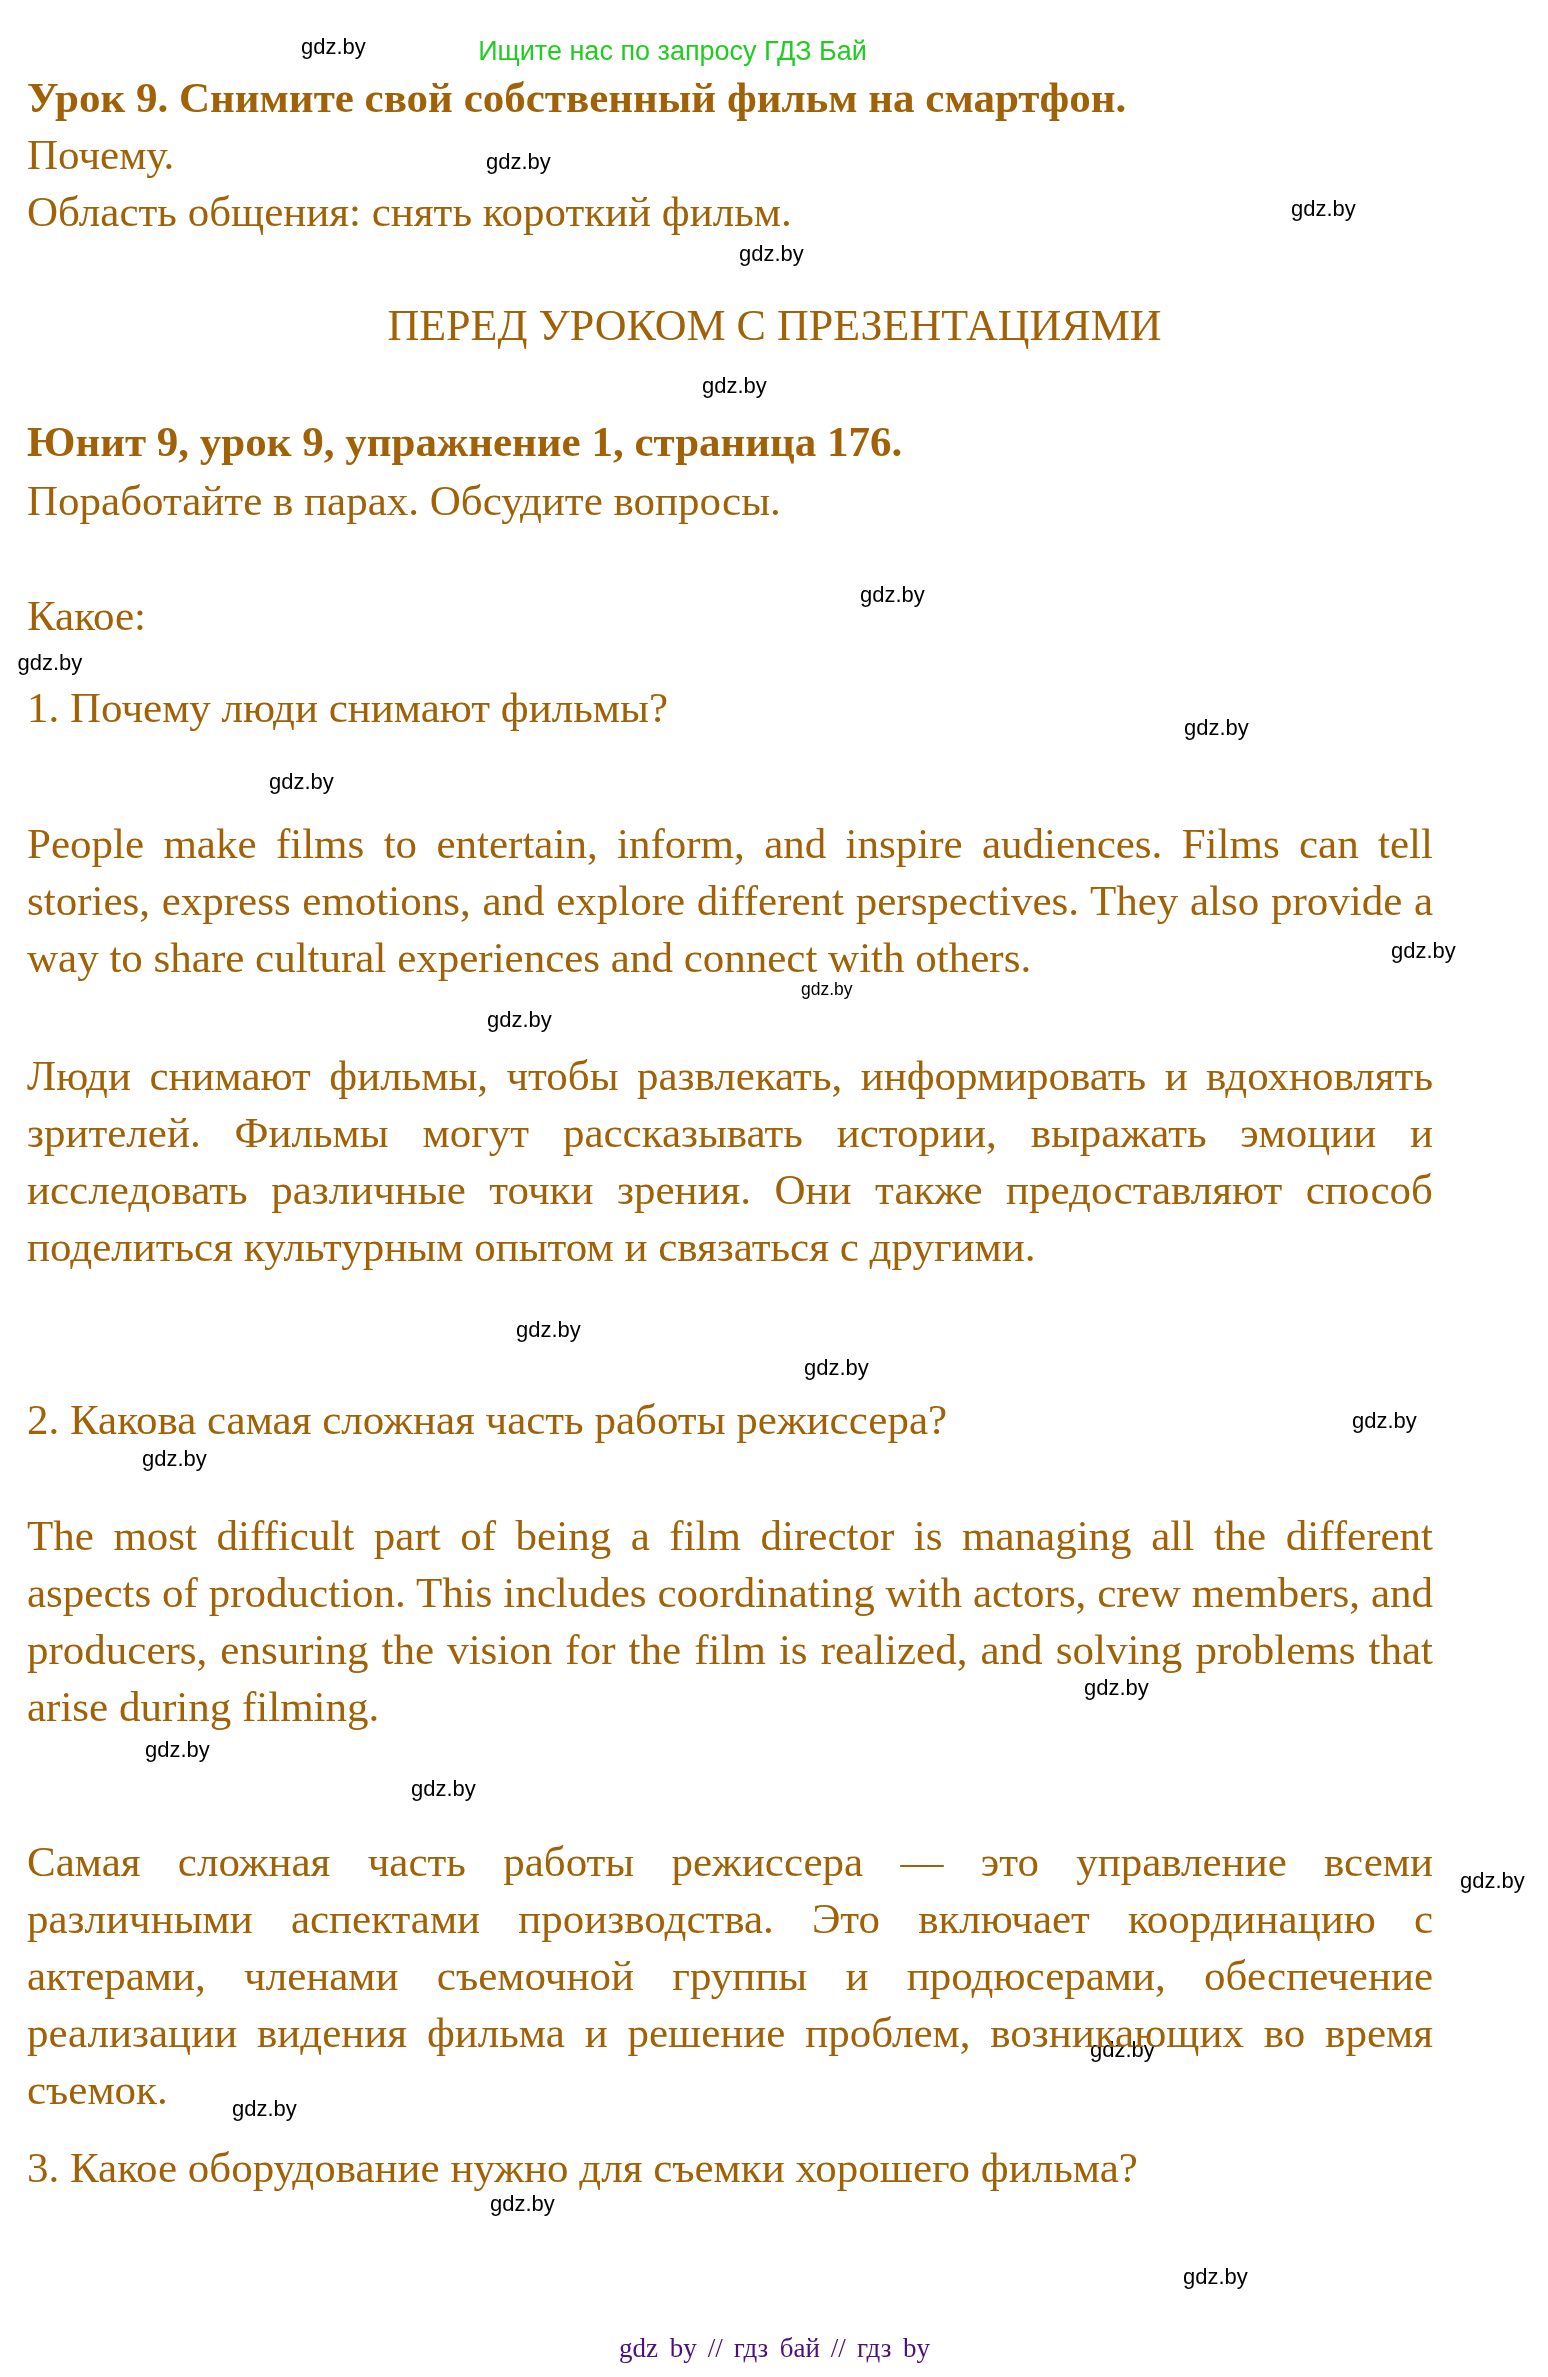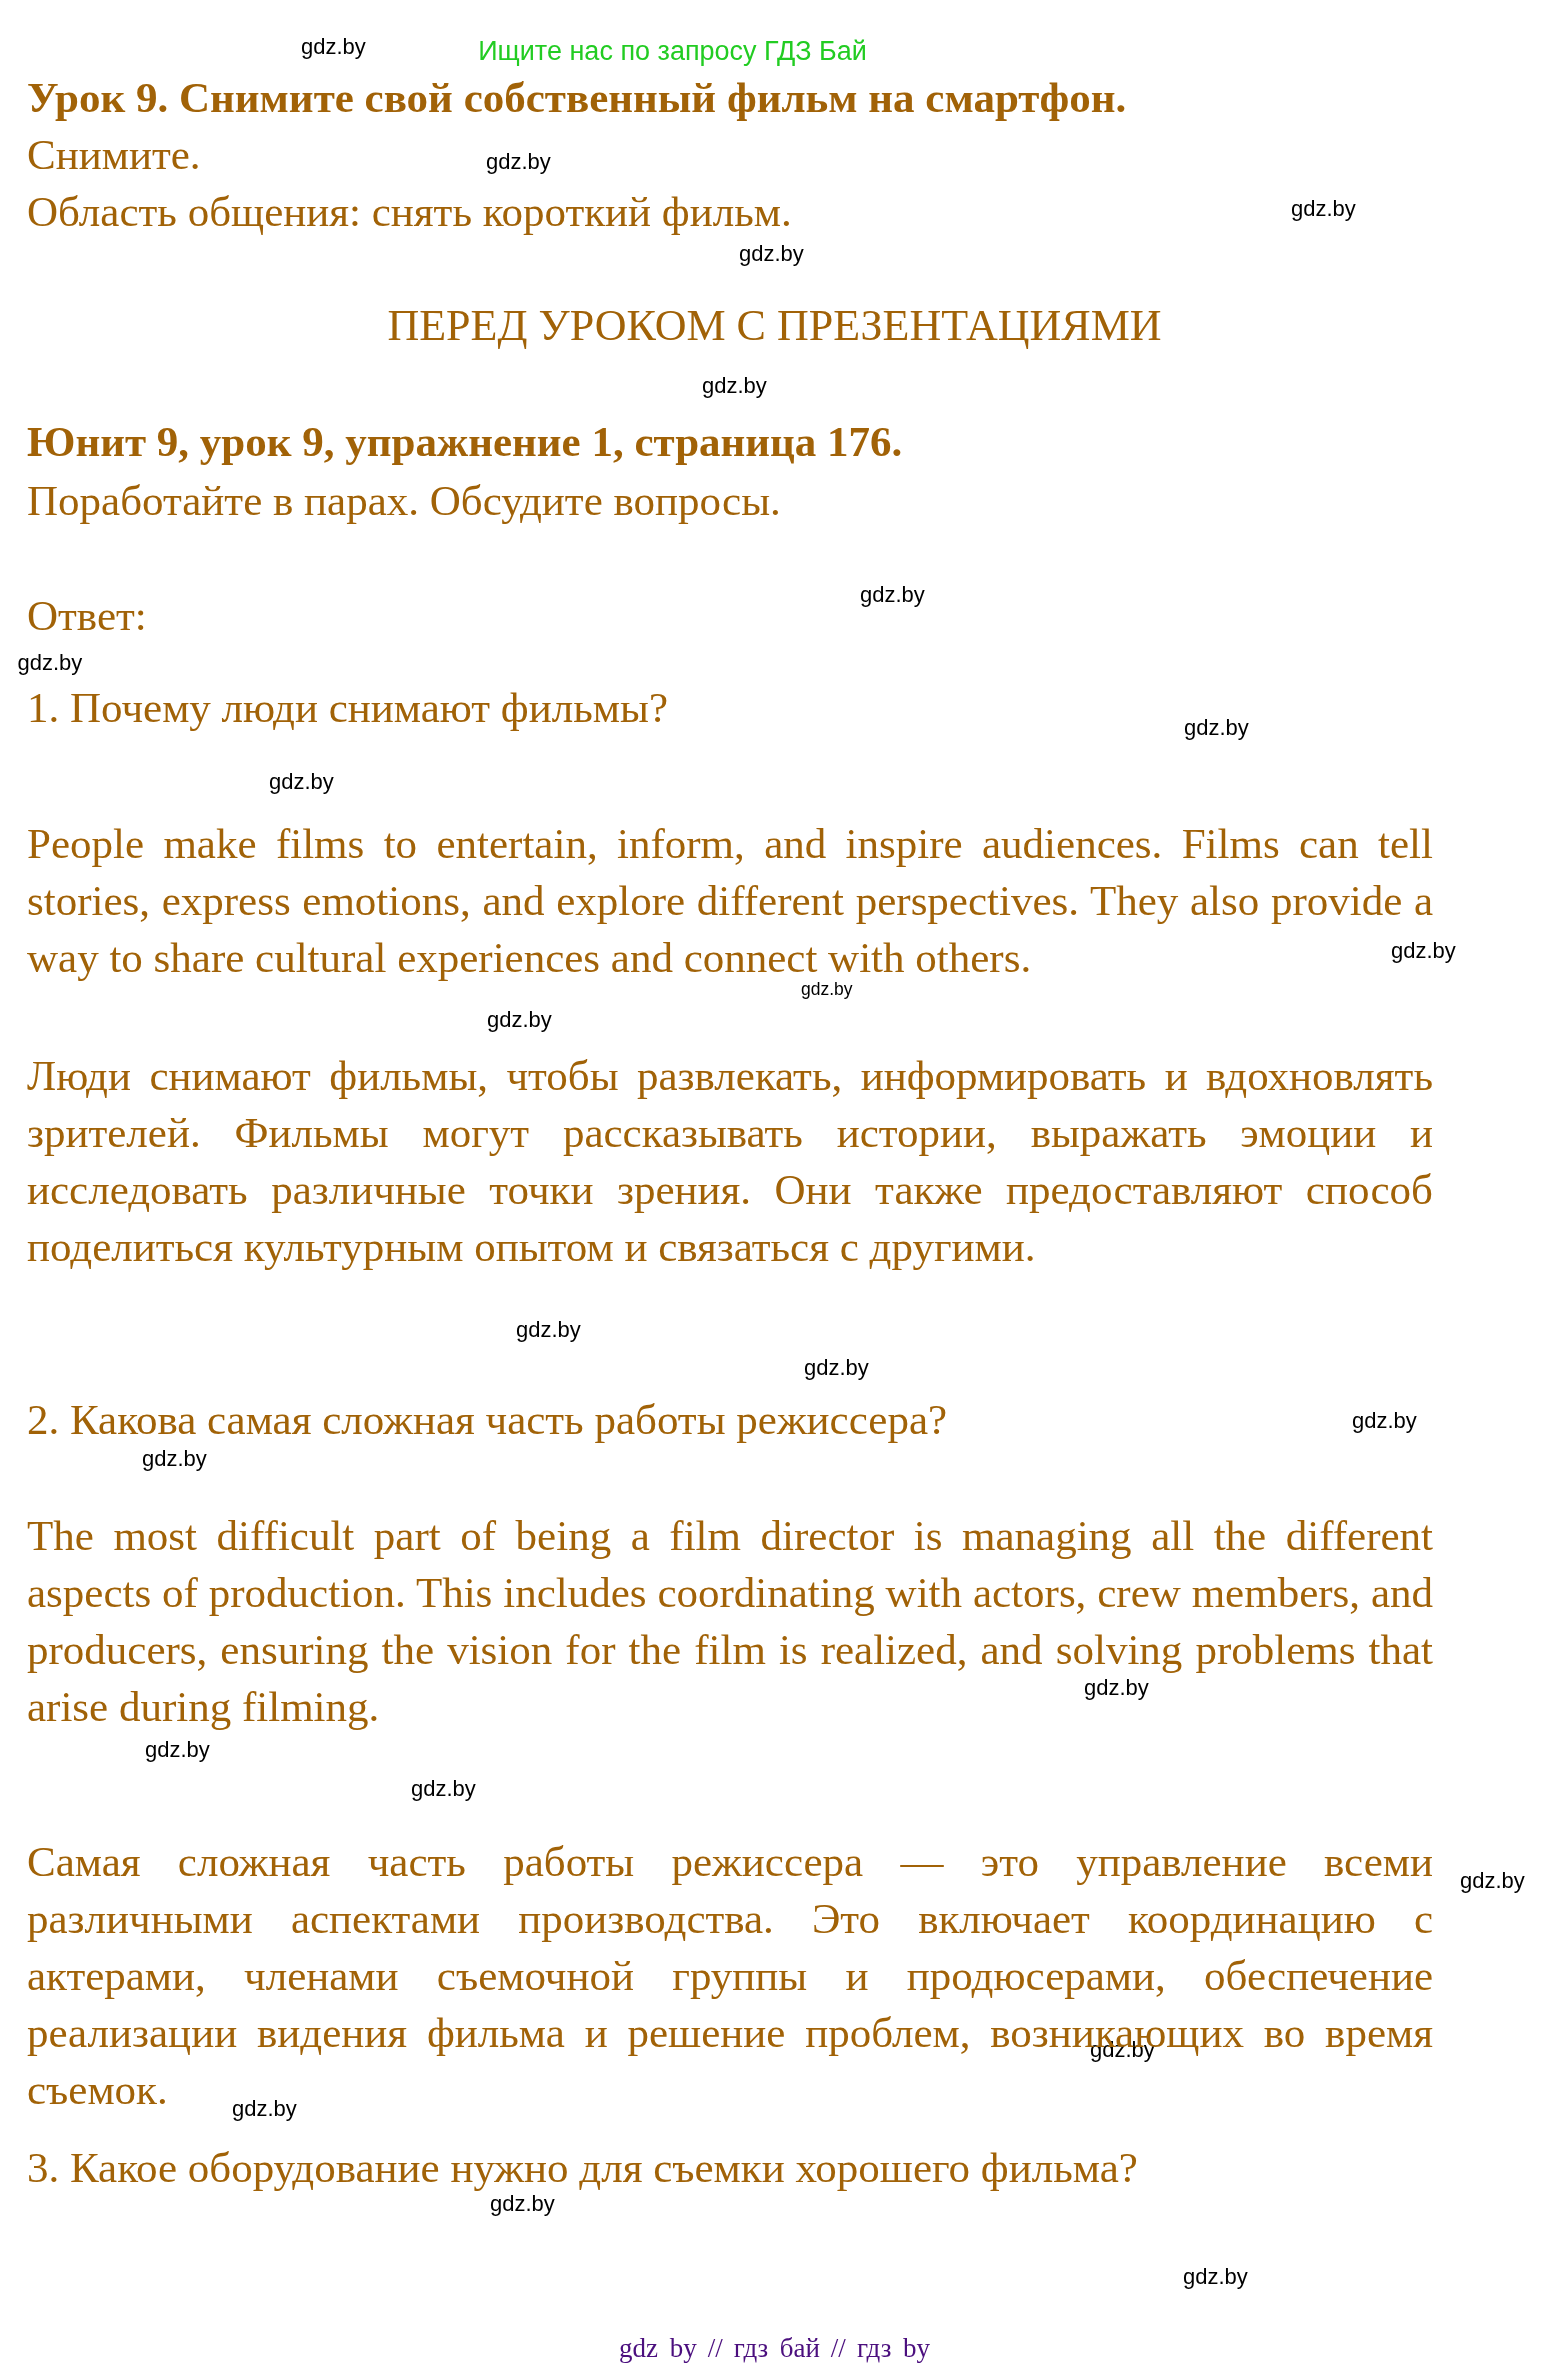--- a/index.html
+++ b/index.html
@@ -41,28 +41,28 @@
 <span class="abs wm" style="left:1084px;top:1676px">gdz.by</span>
 <span class="abs wm" style="left:145px;top:1738px">gdz.by</span>
 <span class="abs wm" style="left:411px;top:1777px">gdz.by</span>
 <span class="abs wm" style="left:1460px;top:1869px">gdz.by</span>
 <span class="abs wm" style="left:1090px;top:2038px">gdz.by</span>
 <span class="abs wm" style="left:232px;top:2097px">gdz.by</span>
 <span class="abs wm" style="left:490px;top:2192px">gdz.by</span>
 <span class="abs wm" style="left:1183px;top:2265px">gdz.by</span>
 
 <div class="abs serif title">Урок 9. Снимите свой собственный фильм на смартфон.</div>
-<div class="abs serif line" style="top:129px">Снимите.</div>
+<div class="abs serif line" style="top:129px">Почему.</div>
 <div class="abs serif line" style="top:186px">Область общения: снять короткий фильм.</div>
 
 <div class="abs serif center" style="top:300px">ПЕРЕД УРОКОМ С ПРЕЗЕНТАЦИЯМИ</div>
 
 <div class="abs serif line" style="top:416px;font-weight:bold">Юнит 9, урок 9, упражнение 1, страница 176.</div>
 <div class="abs serif line" style="top:475px">Поработайте в парах. Обсудите вопросы.</div>
-<div class="abs serif line" style="top:590px">Ответ:</div>
+<div class="abs serif line" style="top:590px">Какое:</div>
 
 <div class="abs serif line" style="top:682px">1. Почему люди снимают фильмы?</div>
 <div class="abs serif para" style="top:815px">People make films to entertain, inform, and inspire audiences. Films can tell stories, express emotions, and explore different perspectives. They also provide a way to share cultural experiences and connect with others.</div>
 <div class="abs serif para" style="top:1047px">Люди снимают фильмы, чтобы развлекать, информировать и вдохновлять зрителей. Фильмы могут рассказывать истории, выражать эмоции и исследовать различные точки зрения. Они также предоставляют способ поделиться культурным опытом и связаться с другими.</div>
 
 <div class="abs serif line" style="top:1394px">2. Какова самая сложная часть работы режиссера?</div>
 <div class="abs serif para" style="top:1507px">The most difficult part of being a film director is managing all the different aspects of production. This includes coordinating with actors, crew members, and producers, ensuring the vision for the film is realized, and solving problems that arise during filming.</div>
 <div class="abs serif para" style="top:1833px">Самая сложная часть работы режиссера — это управление всеми различными аспектами производства. Это включает координацию с актерами, членами съемочной группы и продюсерами, обеспечение реализации видения фильма и решение проблем, возникающих во время съемок.</div>
 
 <div class="abs serif line" style="top:2142px">3. Какое оборудование нужно для съемки хорошего фильма?</div>

